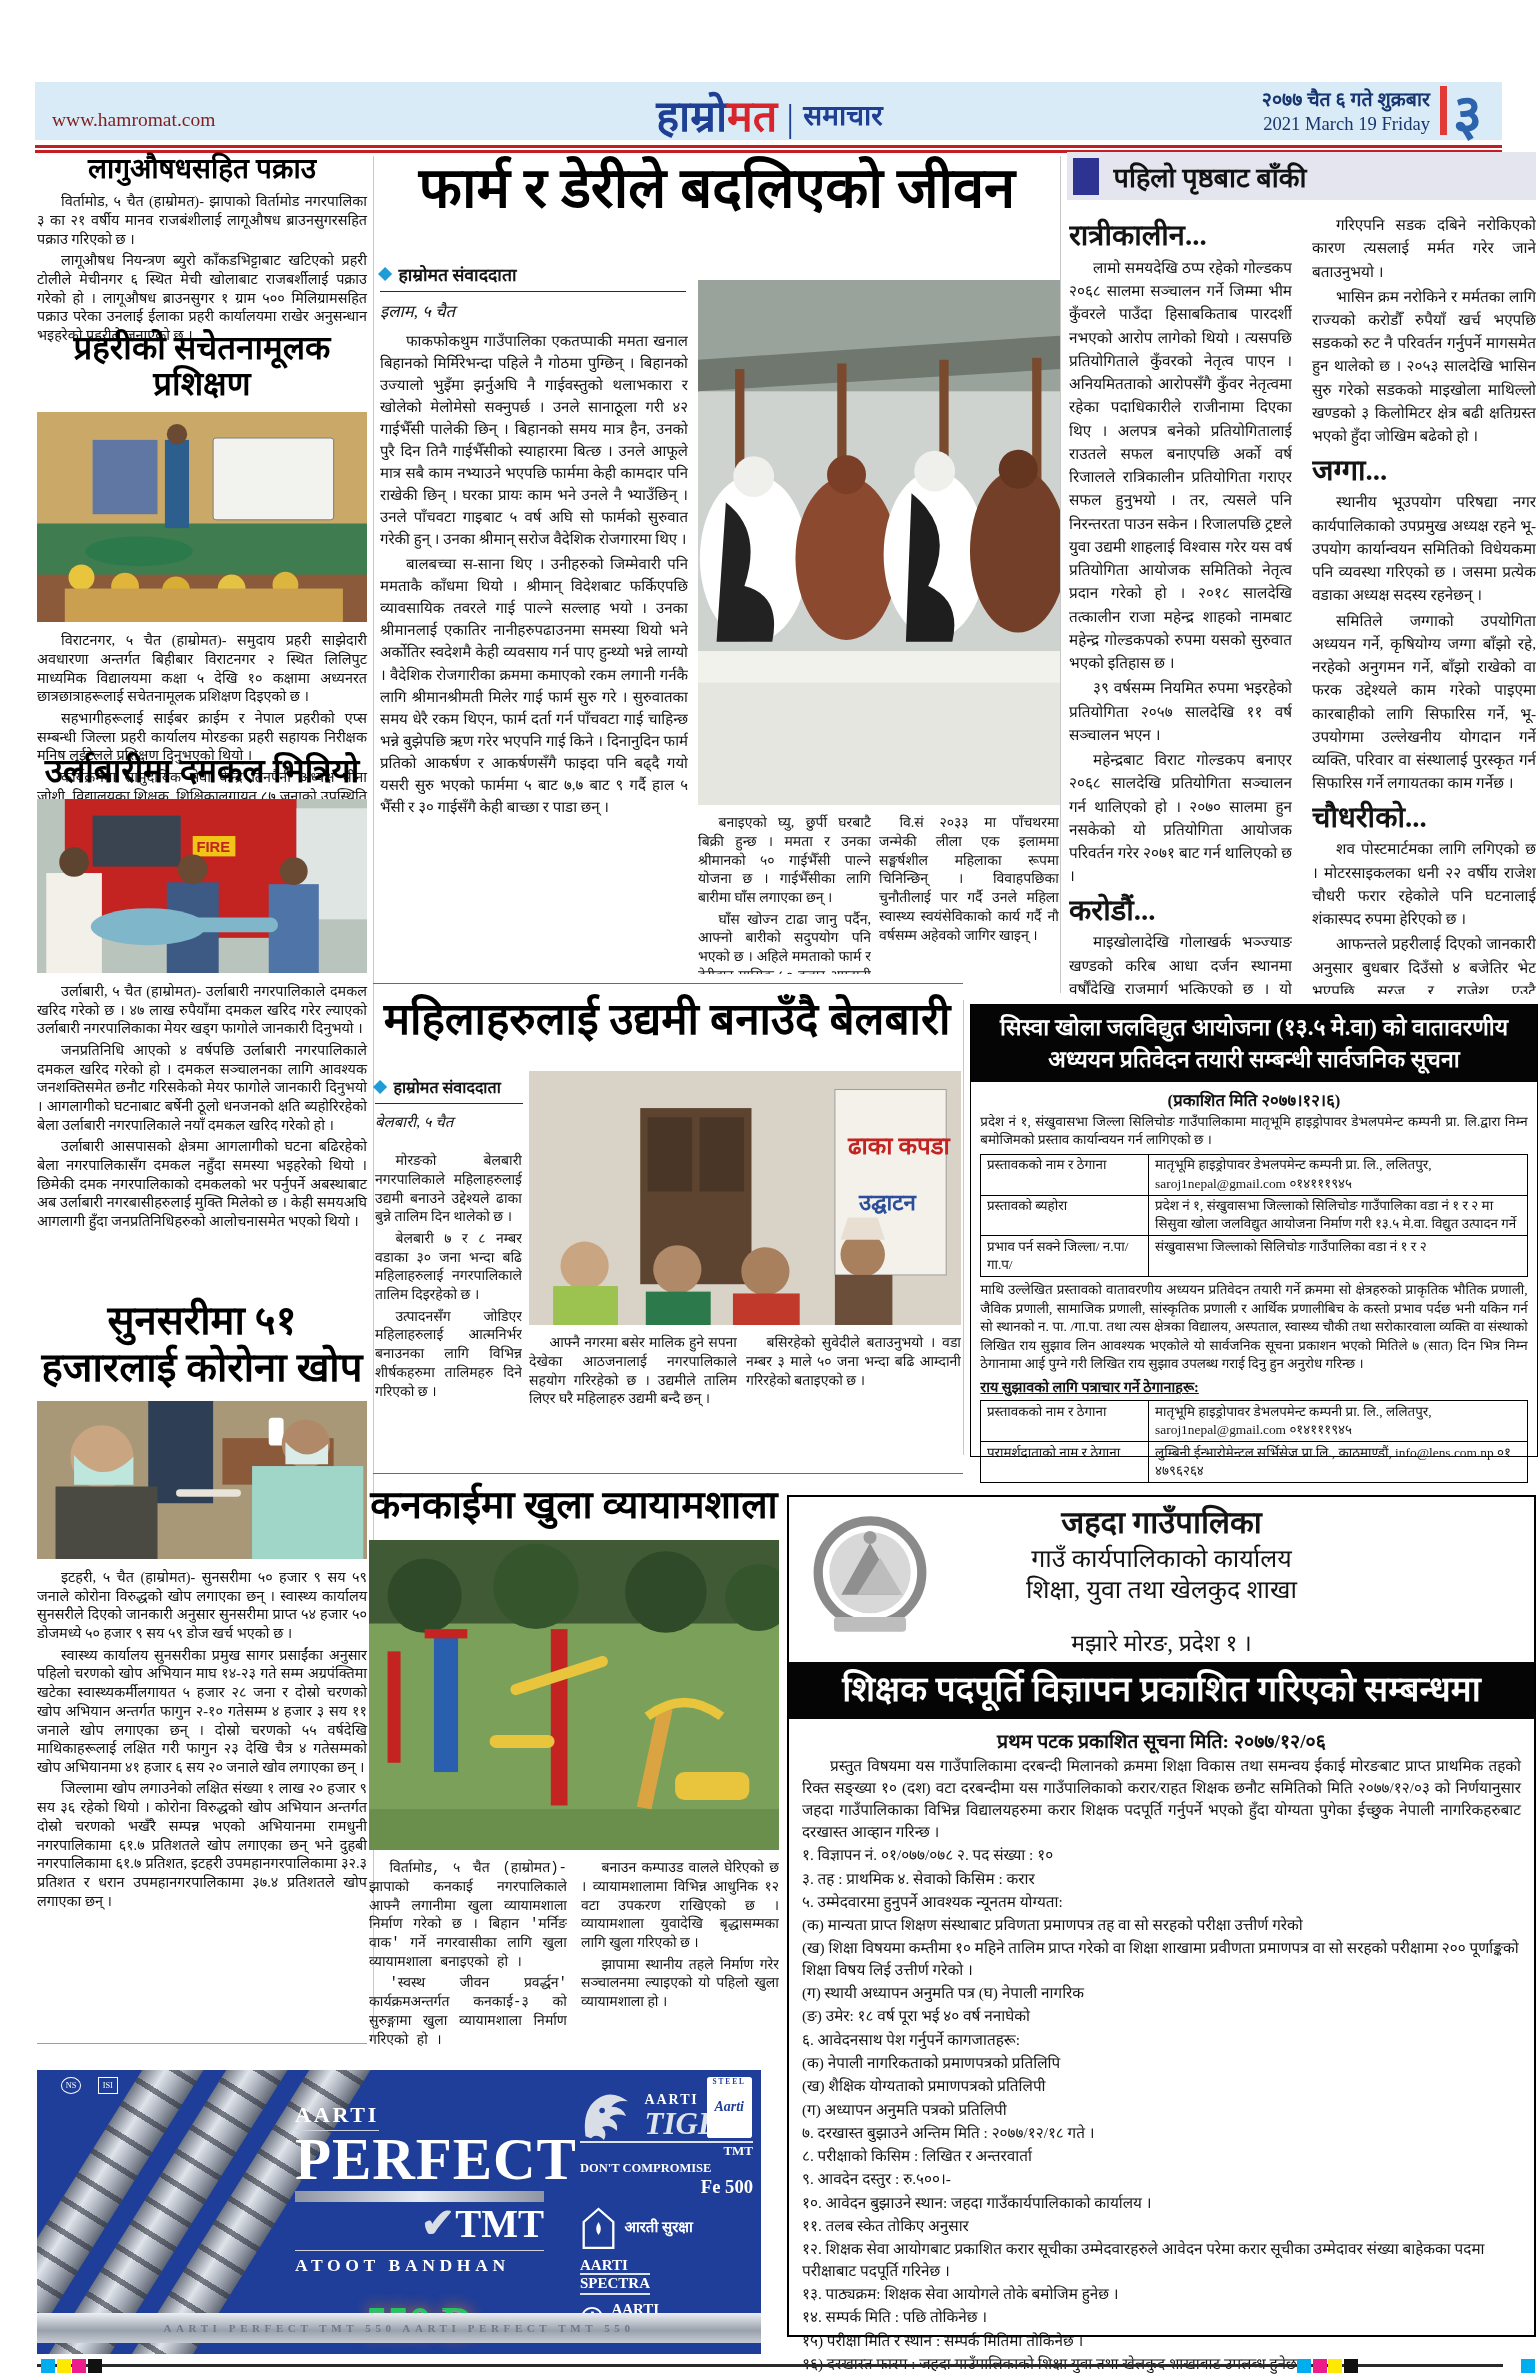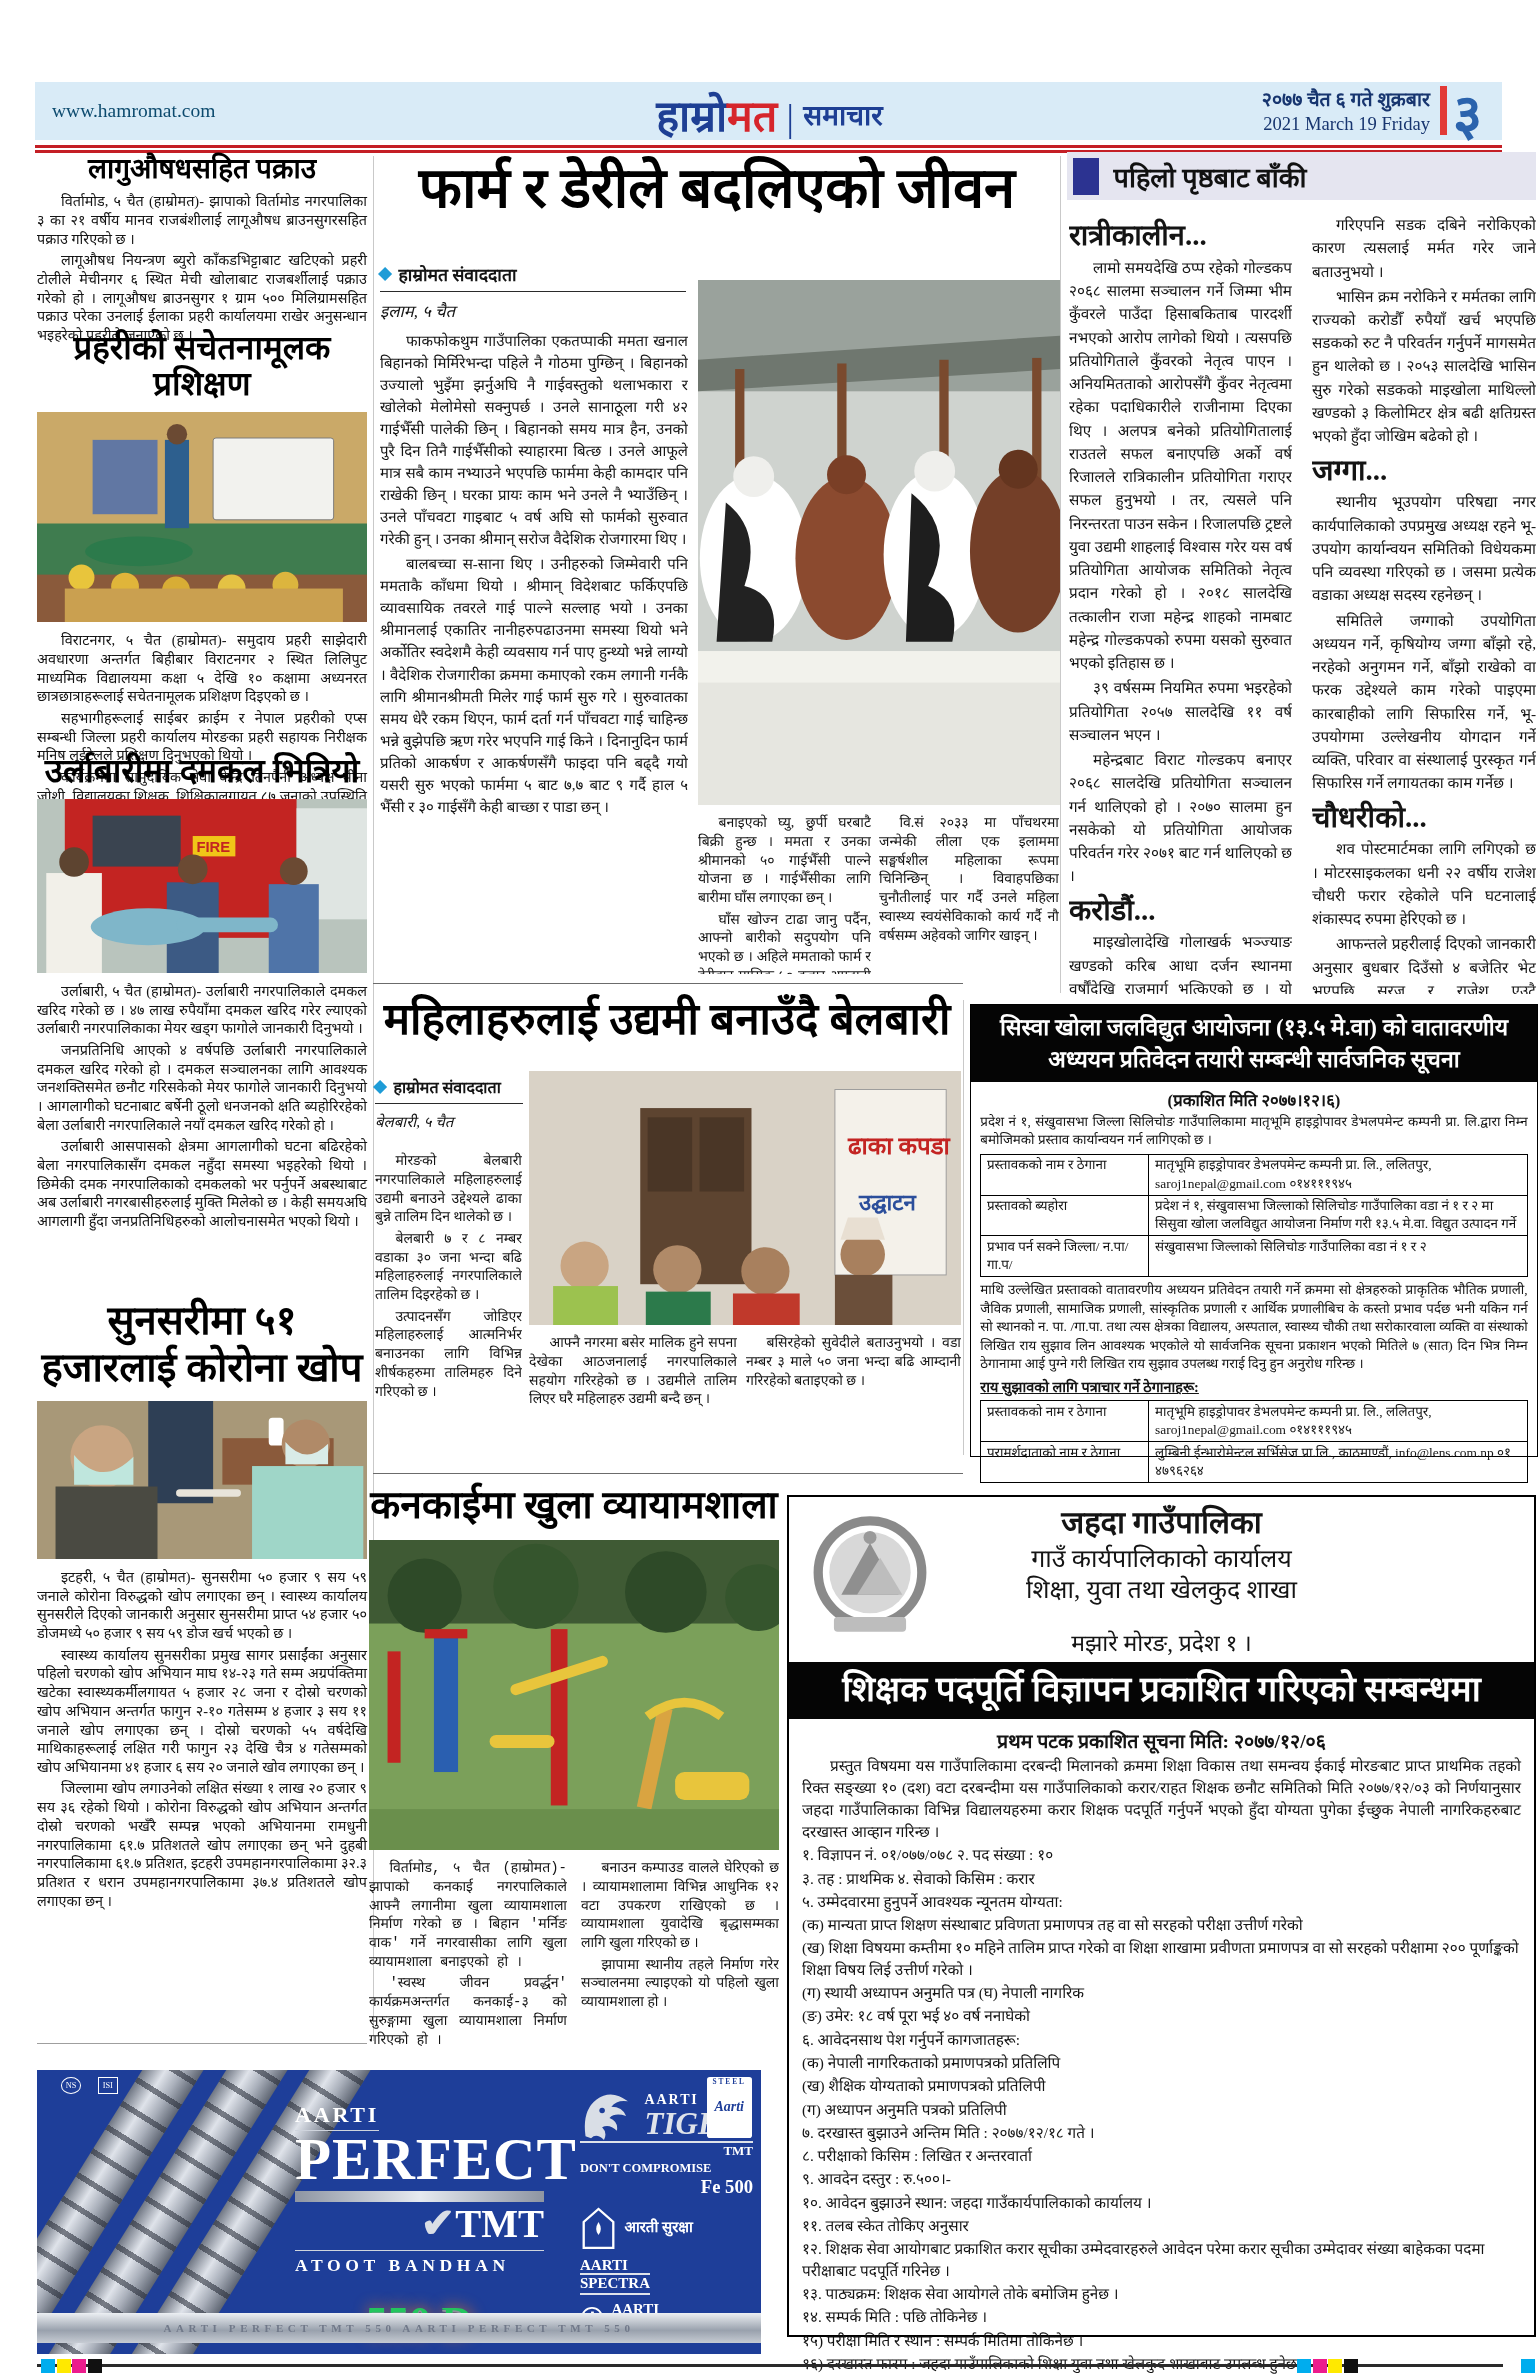--- a/index.html
+++ b/index.html
@@ -3,21 +3,21 @@
 <meta charset="utf-8">
 <style>
   html,body{margin:0;padding:0;background:#ffffff;}
   .page{position:relative;width:1539px;height:2375px;background:#fff;overflow:hidden;
         font-family:"Liberation Serif",serif;color:#141414;}
   .abs{position:absolute;}
   .vline{position:absolute;width:0.9px;background:#c9c9c9;}
   .hline{position:absolute;height:0.9px;background:#9f9f9f;}
   
   .band{position:absolute;left:35px;top:82px;width:1467px;height:58px;background:#d9ebf7;}
-  .site{position:absolute;left:52px;top:100px;font-size:19.5px;color:#0c4a6e;text-align:center;}
+  .site{position:absolute;left:52px;top:109px;font-size:19.5px;color:#7f1d1d;text-align:center;}
   .masthead{position:absolute;left:0;top:85px;width:1539px;text-align:center;font-weight:bold;}
   .mast-blue{color:#1e3f94;font-size:43px;margin-top:10px;}
   .mast-red{color:#d6252b;font-size:43px;}
   .mast-sep{color:#1e3f94;font-size:37px;font-weight:normal;padding:0 9.3px;}
   .mast-sec{color:#1e3f94;font-size:28px;vertical-align:5.6px;}
   .dateblk{position:absolute;left:1178px;top:88px;width:252px;text-align:right;color:#17356f;line-height:1.25;}
   .date-np{font-size:19.5px;font-weight:bold;}
   .date-en{font-size:18.6px;}
   .pgbar{position:absolute;left:1440px;top:86px;width:6.5px;height:49px;background:#e23a36;}
   .pgnum{position:absolute;left:1453px;top:74px;font-size:56px;font-weight:bold;color:#2b63ad;}

